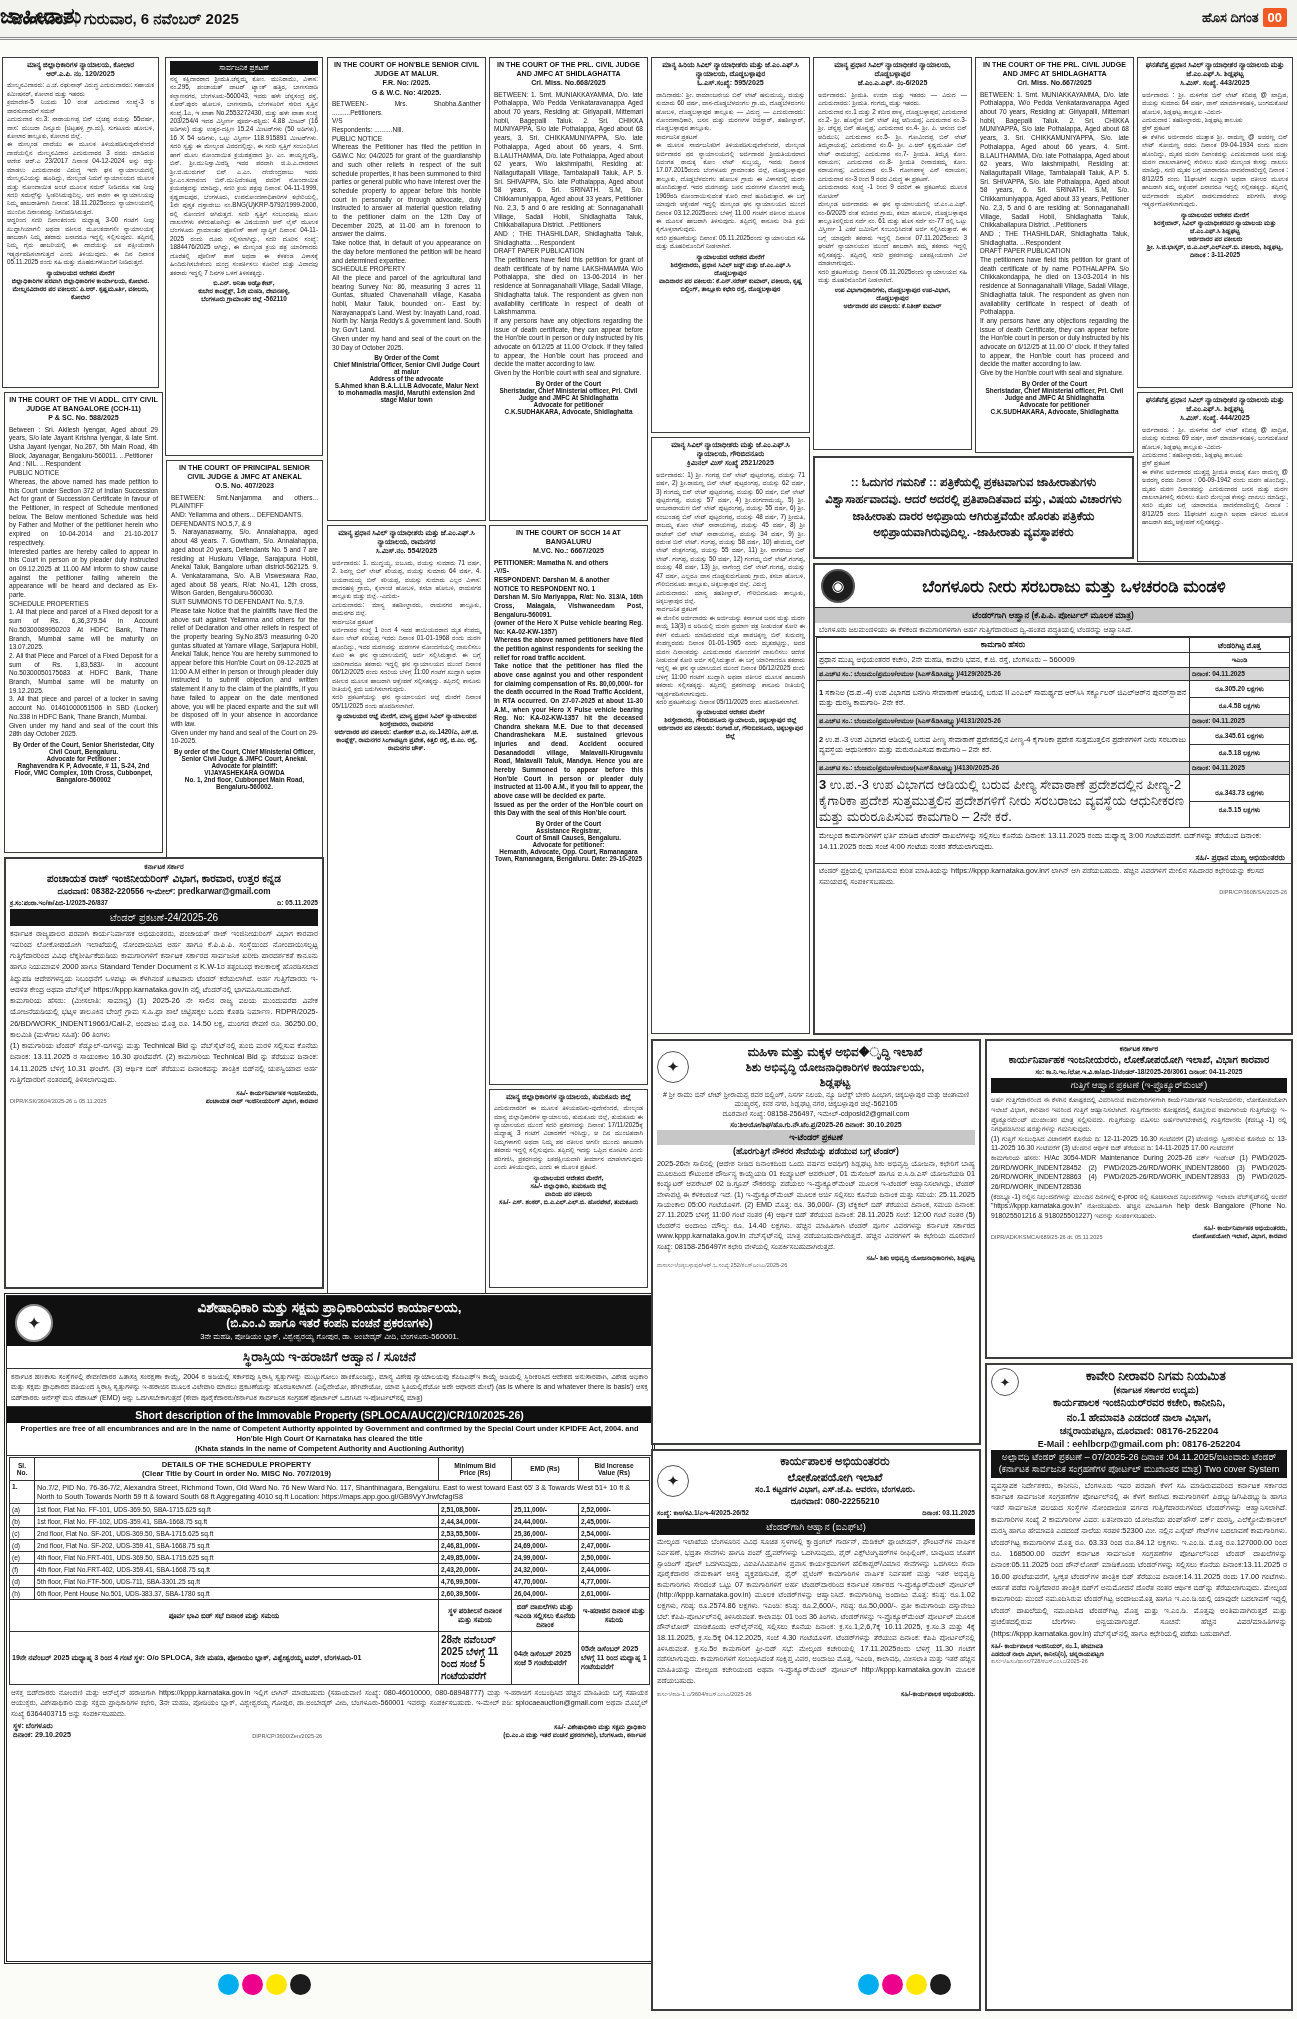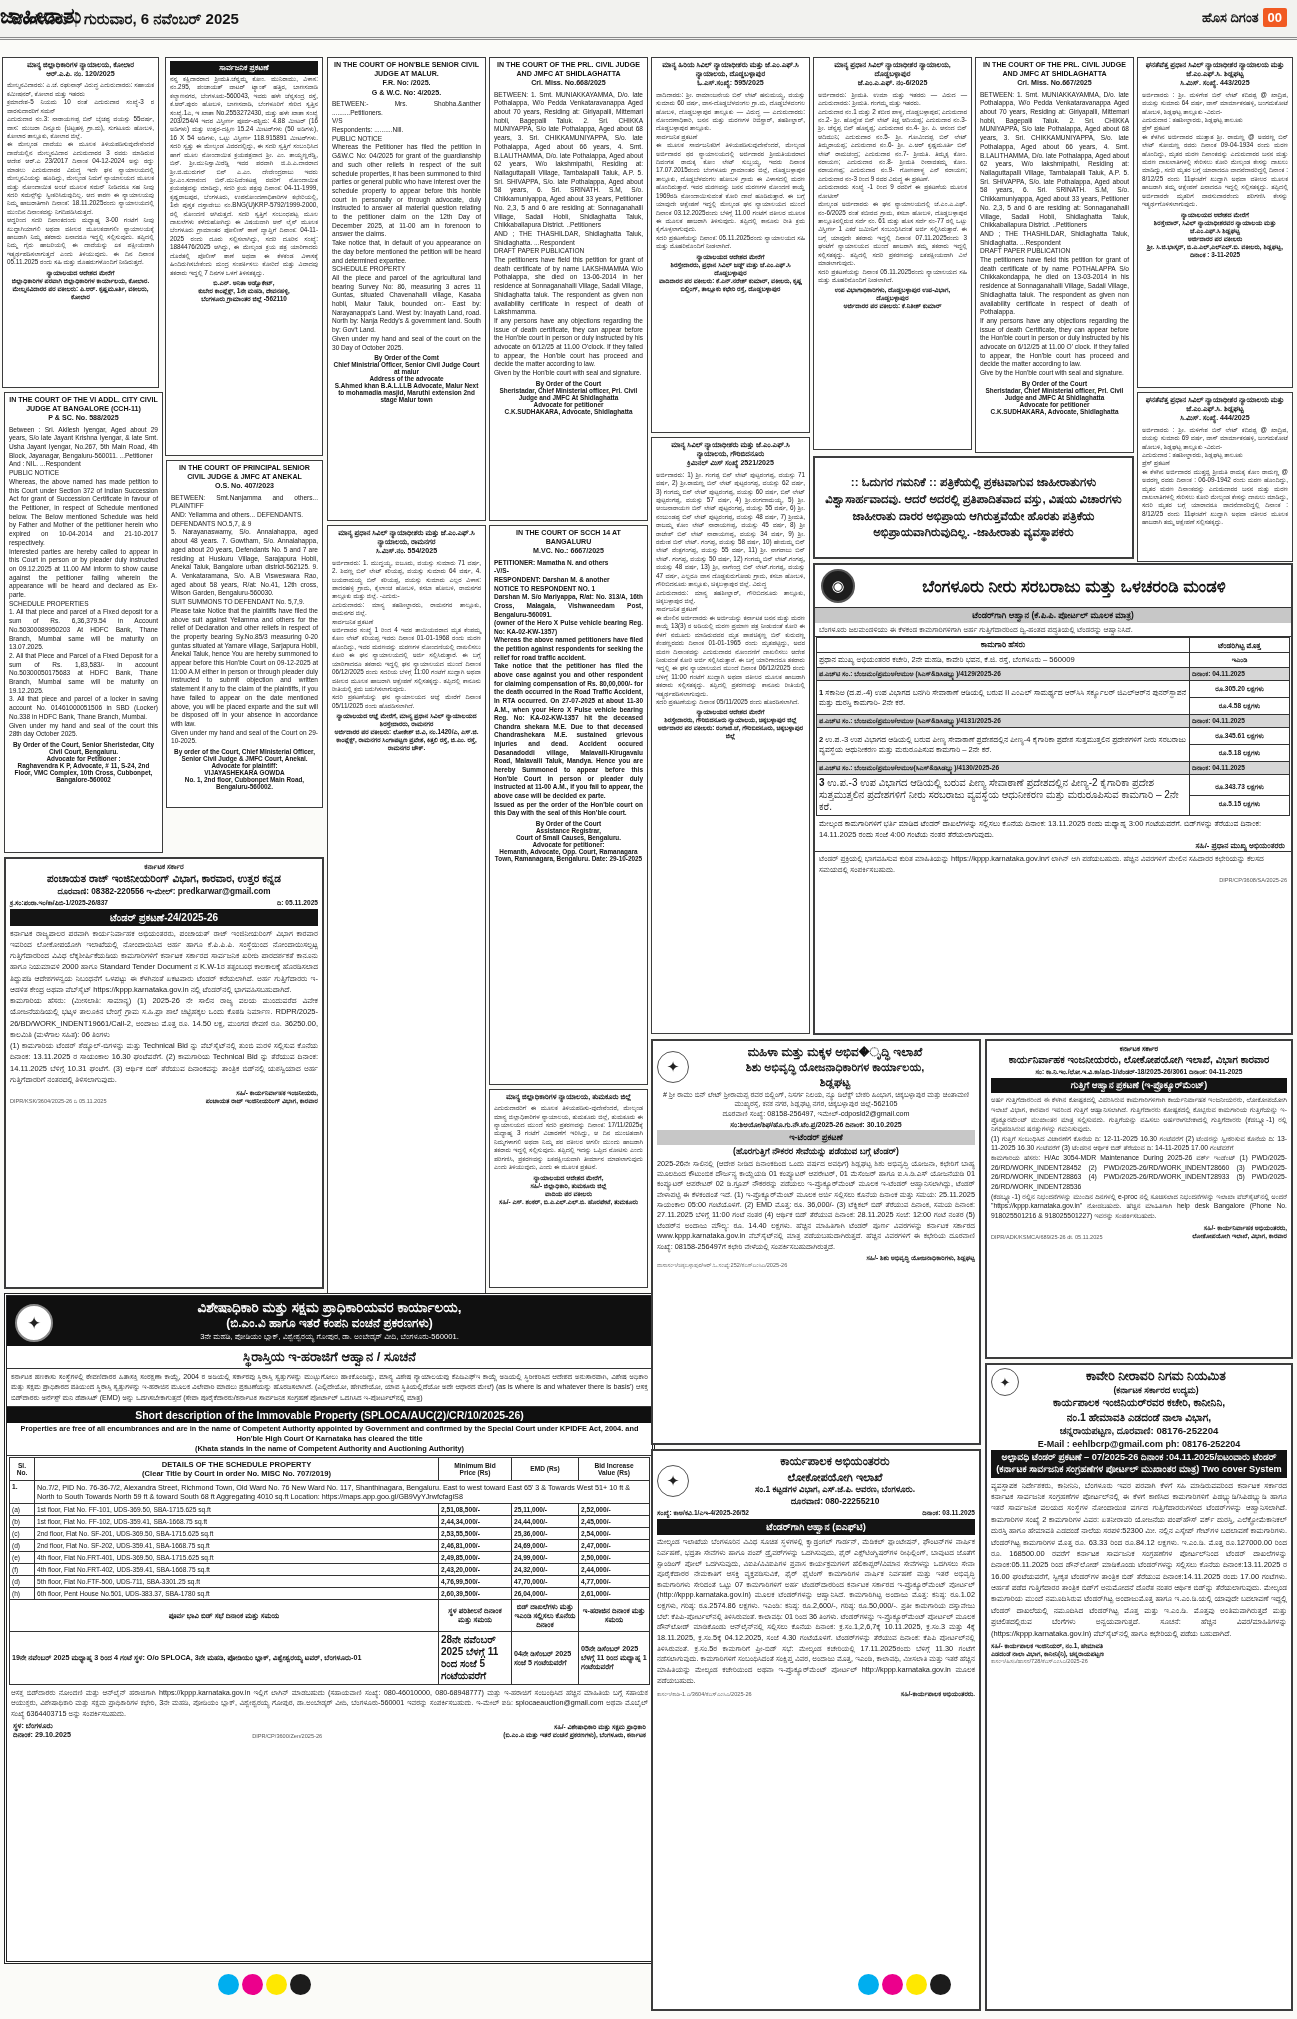--- a/index.html
+++ b/index.html
@@ -16,21 +16,21 @@
   .mh-right{position:absolute;right:10px;top:8px;font-size:13px;font-weight:bold;display:flex;align-items:center;gap:4px}
   .badge{display:inline-block;background:#f15a22;color:#fff;font-weight:bold;font-size:13px;
          padding:2px 5px;border-radius:2px}
   
   .blk{position:absolute;border:1px solid #3c3c3c;background:#fff;padding:3px 4px;
        box-sizing:border-box;overflow:hidden}
   .t1{font-weight:bold;text-align:center;font-size:7.1px;line-height:1.3;white-space:pre-line;margin-bottom:2px}
   .body{font-size:6.35px;line-height:1.33;text-align:justify;white-space:pre-line}
   .en .body{font-size:6.55px}
   .sign{font-weight:bold;font-size:6.4px;text-align:center;white-space:pre-line;margin-top:2px}
-  .bb{background:#141414;color:#fff;font-weight:bold;text-align:center;padding:2px 0;
+  .bb{background:#141414;color:#fff;font-weight:normal;text-align:center;padding:2px 0;
       font-size:8.6px;line-height:1.3;white-space:pre-line}
   .gb{background:#c7c7c7;color:#111;font-weight:bold;text-align:center;padding:2px 2px;
       font-size:8.4px;white-space:pre-line}
   .hdrline{font-weight:bold;text-align:center;white-space:pre-line;line-height:1.35}
   .tiny{font-size:5.6px;color:#555}
   .refrow{display:flex;justify-content:space-between;font-size:6.6px;font-weight:bold;margin:2px 0}
   
   table{border-collapse:collapse;width:100%}
   td,th{border:1px solid #333;font-size:6.6px;padding:2px 2px;vertical-align:middle}
   th{font-weight:bold}
@@ -191,21 +191,21 @@
 SCHEDULE PROPERTIES
 1. All that piece and parcel of a Fixed deposit for a sum of Rs. 6,36,379.54 in Account No.50300089950203 At HDFC Bank, Thane Branch, Mumbai same will be maturity on 13.07.2025.
 2. All that Piece and Parcel of a Fixed Deposit for a sum of Rs. 1,83,583/- in account No.50300050175683 at HDFC Bank, Thane Branch, Mumbai same will be maturity on 19.12.2025.
 3. All that piece and parcel of a locker in saving account No. 01461000051506 in SBD (Locker) No.338 in HDFC Bank, Thane Branch, Mumbai.
 Given under my hand and seal of the court this 28th day October 2025.</div>
     <div class="sign">By Order of the Court, Senior Sheristedar, City Civil Court, Bengaluru.
 Advocate for Petitioner :
 Raghavendra K P, Advocate, # 11, S-24, 2nd Floor, VMC Complex, 10th Cross, Cubbonpet, Bangalore-560002</div>
   </div>
 
-  <div class="blk en" style="left:166px;top:460px;width:157px;height:348px">
+  <div class="blk en" style="left:166px;top:460px;width:157px;height:399px">
     <div class="t1">IN THE COURT OF PRINCIPAL SENIOR CIVIL JUDGE &amp; JMFC AT ANEKAL
 O.S. No. 407/2023</div>
     <div class="body">BETWEEN: Smt.Nanjamma and others... PLAINTIFF
 AND: Yellamma and others... DEFENDANTS.
 DEFENDANTS NO.5,7, &amp; 9
 5. Narayanaswamy, S/o. Annaiahappa, aged about 48 years. 7. Gowtham, S/o. Annaiahappa, aged about 20 years, Defendants No. 5 and 7 are residing at Huskuru Village, Sarajapura Hobli, Anekal Taluk, Bangalore urban district-562125. 9. A. Venkataramana, S/o. A.B Visweswara Rao, aged about 58 years, R/at: No.41, 12th cross, Wilson Garden, Bengaluru-560030.
 SUIT SUMMONS TO DEFENDANT No. 5,7,9.
 Please take Notice that the plaintiffs have filed the above suit against Yellamma and others for the relief of Declaration and other reliefs in respect of the property bearing Sy.No.85/3 measuring 0-20 guntas situated at Yamare village, Sarjapura Hobli, Anekal Taluk, hence You are hereby summoned to appear before this Hon'ble Court on 09-12-2025 at 11:00 A.M either in person or through pleader duly instructed to submit objection and written statement if any to the claim of the plaintiffs, if you have failed to appear on the date mentioned above, you will be placed exparte and the suit will be disposed off in your absence in accordance with law.
 Given under my hand and seal of the Court on 29-10-2025.</div>
     <div class="sign">By order of the Court, Chief Ministerial Officer, Senior Civil Judge &amp; JMFC Court, Anekal.
@@ -317,21 +317,21 @@
         <td class="amtcell" style="padding:0">
           <div style="border-bottom:1px solid #333;padding:4px 2px">ರೂ.345.61 ಲಕ್ಷಗಳು</div>
           <div style="padding:4px 2px">ರೂ.5.18 ಲಕ್ಷಗಳು</div>
         </td>
       </tr>
       <tr class="greyref">
         <td>ಪ.ಎಚ್‌ಟಿ ಸಂ.: ಬೆಂಜಮಂ/ಪ್ರಮುಅ/ಆಮುಅ(ಸಿಎಸ್&amp;ಡಿಸಿಡಬ್ಲ್ಯು)/4130/2025-26</td>
         <td class="ctr">ದಿನಾಂಕ: 04.11.2025</td>
       </tr>
       <tr>
-        <td style="font-size:10px"><b>3</b> <span>ಉ.ಪ.-3 ಉಪ ವಿಭಾಗದ ಆಡಿಯಲ್ಲಿ ಬರುವ ಪೀಣ್ಯ ಸೇವಾಠಾಣೆ ಪ್ರದೇಶದಲ್ಲಿನ ಪೀಣ್ಯ-2 ಕೈಗಾರಿಕಾ ಪ್ರದೇಶ ಸುತ್ತಮುತ್ತಲಿನ ಪ್ರದೇಶಗಳಿಗೆ ನೀರು ಸರಬರಾಜು ವ್ಯವಸ್ಥೆಯ ಆಧುನೀಕರಣ ಮತ್ತು ಮರುರೂಪಿಸುವ ಕಾಮಗಾರಿ – 2ನೇ ಕರೆ.</span></td>
+        <td style="font-size:13px"><b>3</b> <span>ಉ.ಪ.-3 ಉಪ ವಿಭಾಗದ ಆಡಿಯಲ್ಲಿ ಬರುವ ಪೀಣ್ಯ ಸೇವಾಠಾಣೆ ಪ್ರದೇಶದಲ್ಲಿನ ಪೀಣ್ಯ-2 ಕೈಗಾರಿಕಾ ಪ್ರದೇಶ ಸುತ್ತಮುತ್ತಲಿನ ಪ್ರದೇಶಗಳಿಗೆ ನೀರು ಸರಬರಾಜು ವ್ಯವಸ್ಥೆಯ ಆಧುನೀಕರಣ ಮತ್ತು ಮರುರೂಪಿಸುವ ಕಾಮಗಾರಿ – 2ನೇ ಕರೆ.</span></td>
         <td class="amtcell" style="padding:0">
           <div style="border-bottom:1px solid #333;padding:4px 2px">ರೂ.343.73 ಲಕ್ಷಗಳು</div>
           <div style="padding:4px 2px">ರೂ.5.15 ಲಕ್ಷಗಳು</div>
         </td>
       </tr>
     </tbody>
       </table>
     <div style="font-size:7.6px;padding:3px 4px 1px;line-height:1.4">ಮೇಲ್ಕಂಡ ಕಾಮಗಾರಿಗಳಿಗೆ ಭರ್ತಿ ಮಾಡಿದ ಟೆಂಡರ್ ದಾಖಲೆಗಳನ್ನು ಸಲ್ಲಿಸಲು ಕೊನೆಯ ದಿನಾಂಕ: 13.11.2025 ರಂದು ಮಧ್ಯಾಹ್ನ 3:00 ಗಂಟೆಯವರೆಗೆ. ಬಿಡ್‌ಗಳನ್ನು ತೆರೆಯುವ ದಿನಾಂಕ: 14.11.2025 ರಂದು ಸಂಜೆ 4:00 ಗಂಟೆಯ ನಂತರ ತೆರೆಯಲಾಗುವುದು.</div>
     <div style="font-size:7.6px;font-weight:bold;text-align:right;padding:0 6px">ಸಹಿ/- ಪ್ರಧಾನ ಮುಖ್ಯ ಅಭಿಯಂತರರು</div>
     <div style="font-size:7.4px;padding:2px 4px;border-top:1px solid #333;line-height:1.4">ಟೆಂಡರ್ ಪ್ರಕ್ರಿಯಲ್ಲಿ ಭಾಗವಹಿಸುವ ಕುರಿತ ಮಾಹಿತಿಯನ್ನು https://kppp.karnataka.gov.inಗೆ ಲಾಗಿನ್ ಆಗಿ ಪಡೆಯಬಹುದು. ಹೆಚ್ಚಿನ ವಿವರಗಳಿಗೆ ಮೇಲಿನ ಸಹಿದಾರರ ಕಛೇರಿಯನ್ನು ಕೆಲಸದ ಸಮಯದಲ್ಲಿ ಸಂಪರ್ಕಿಸಬಹುದು.</div>

